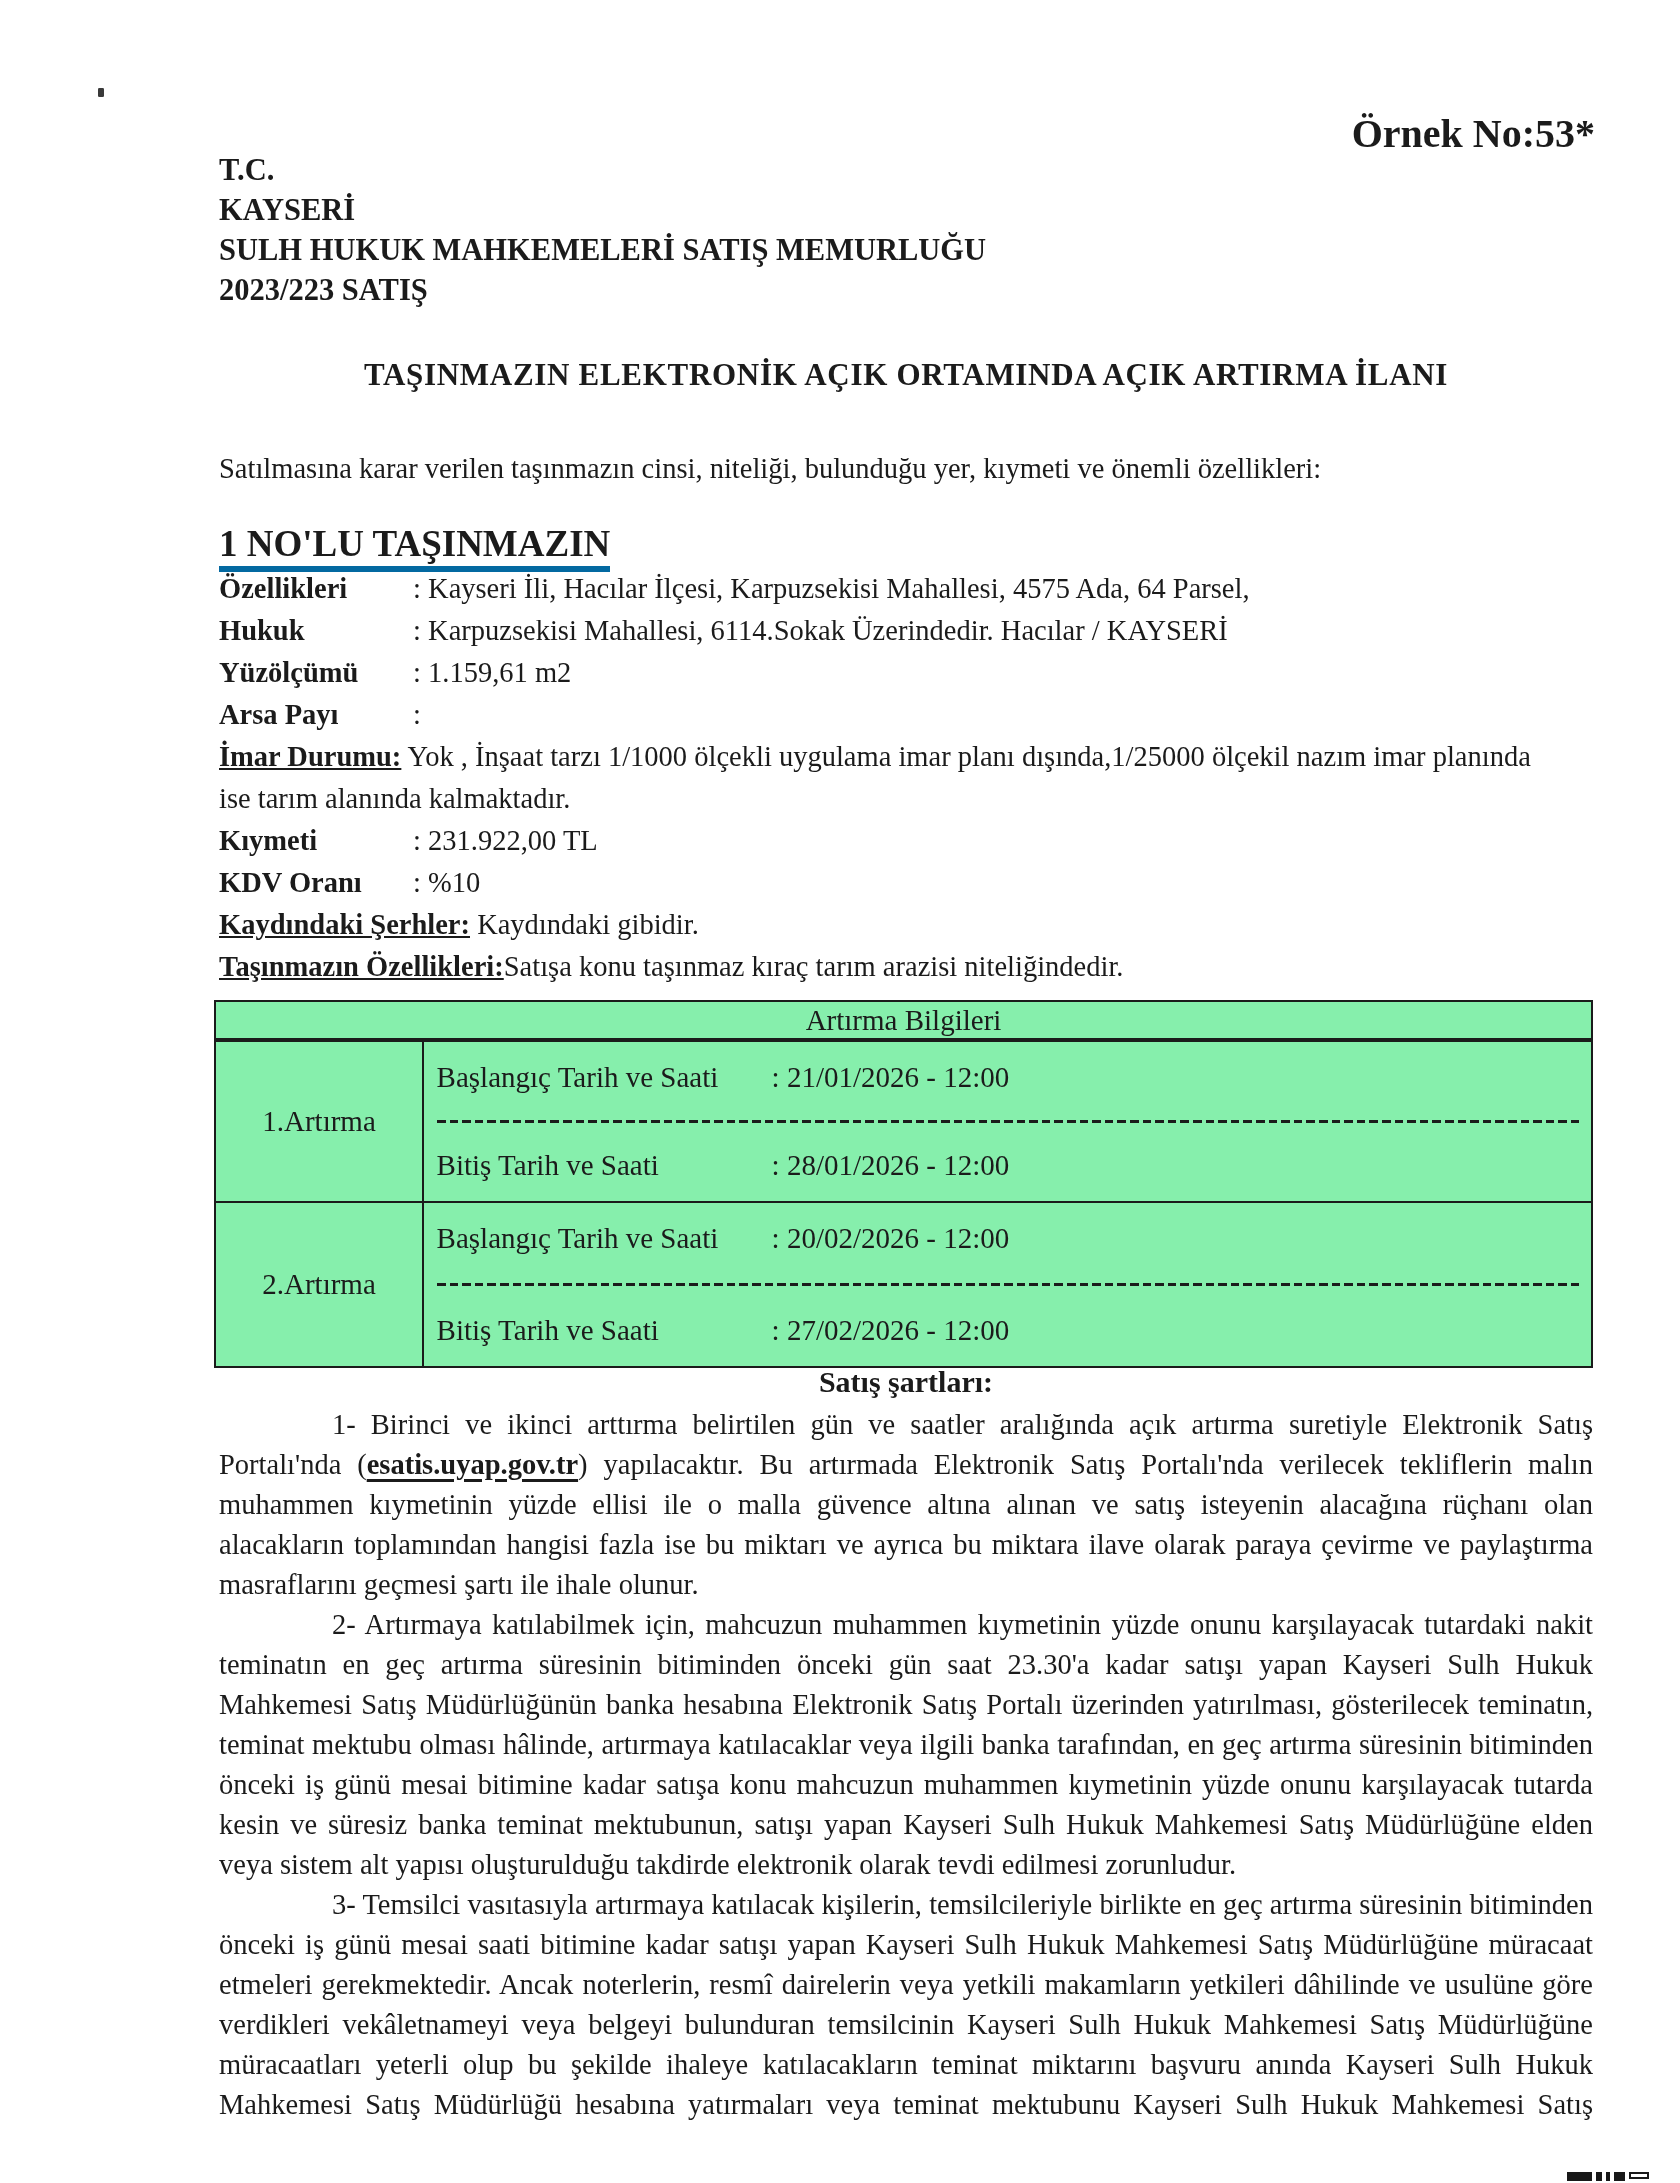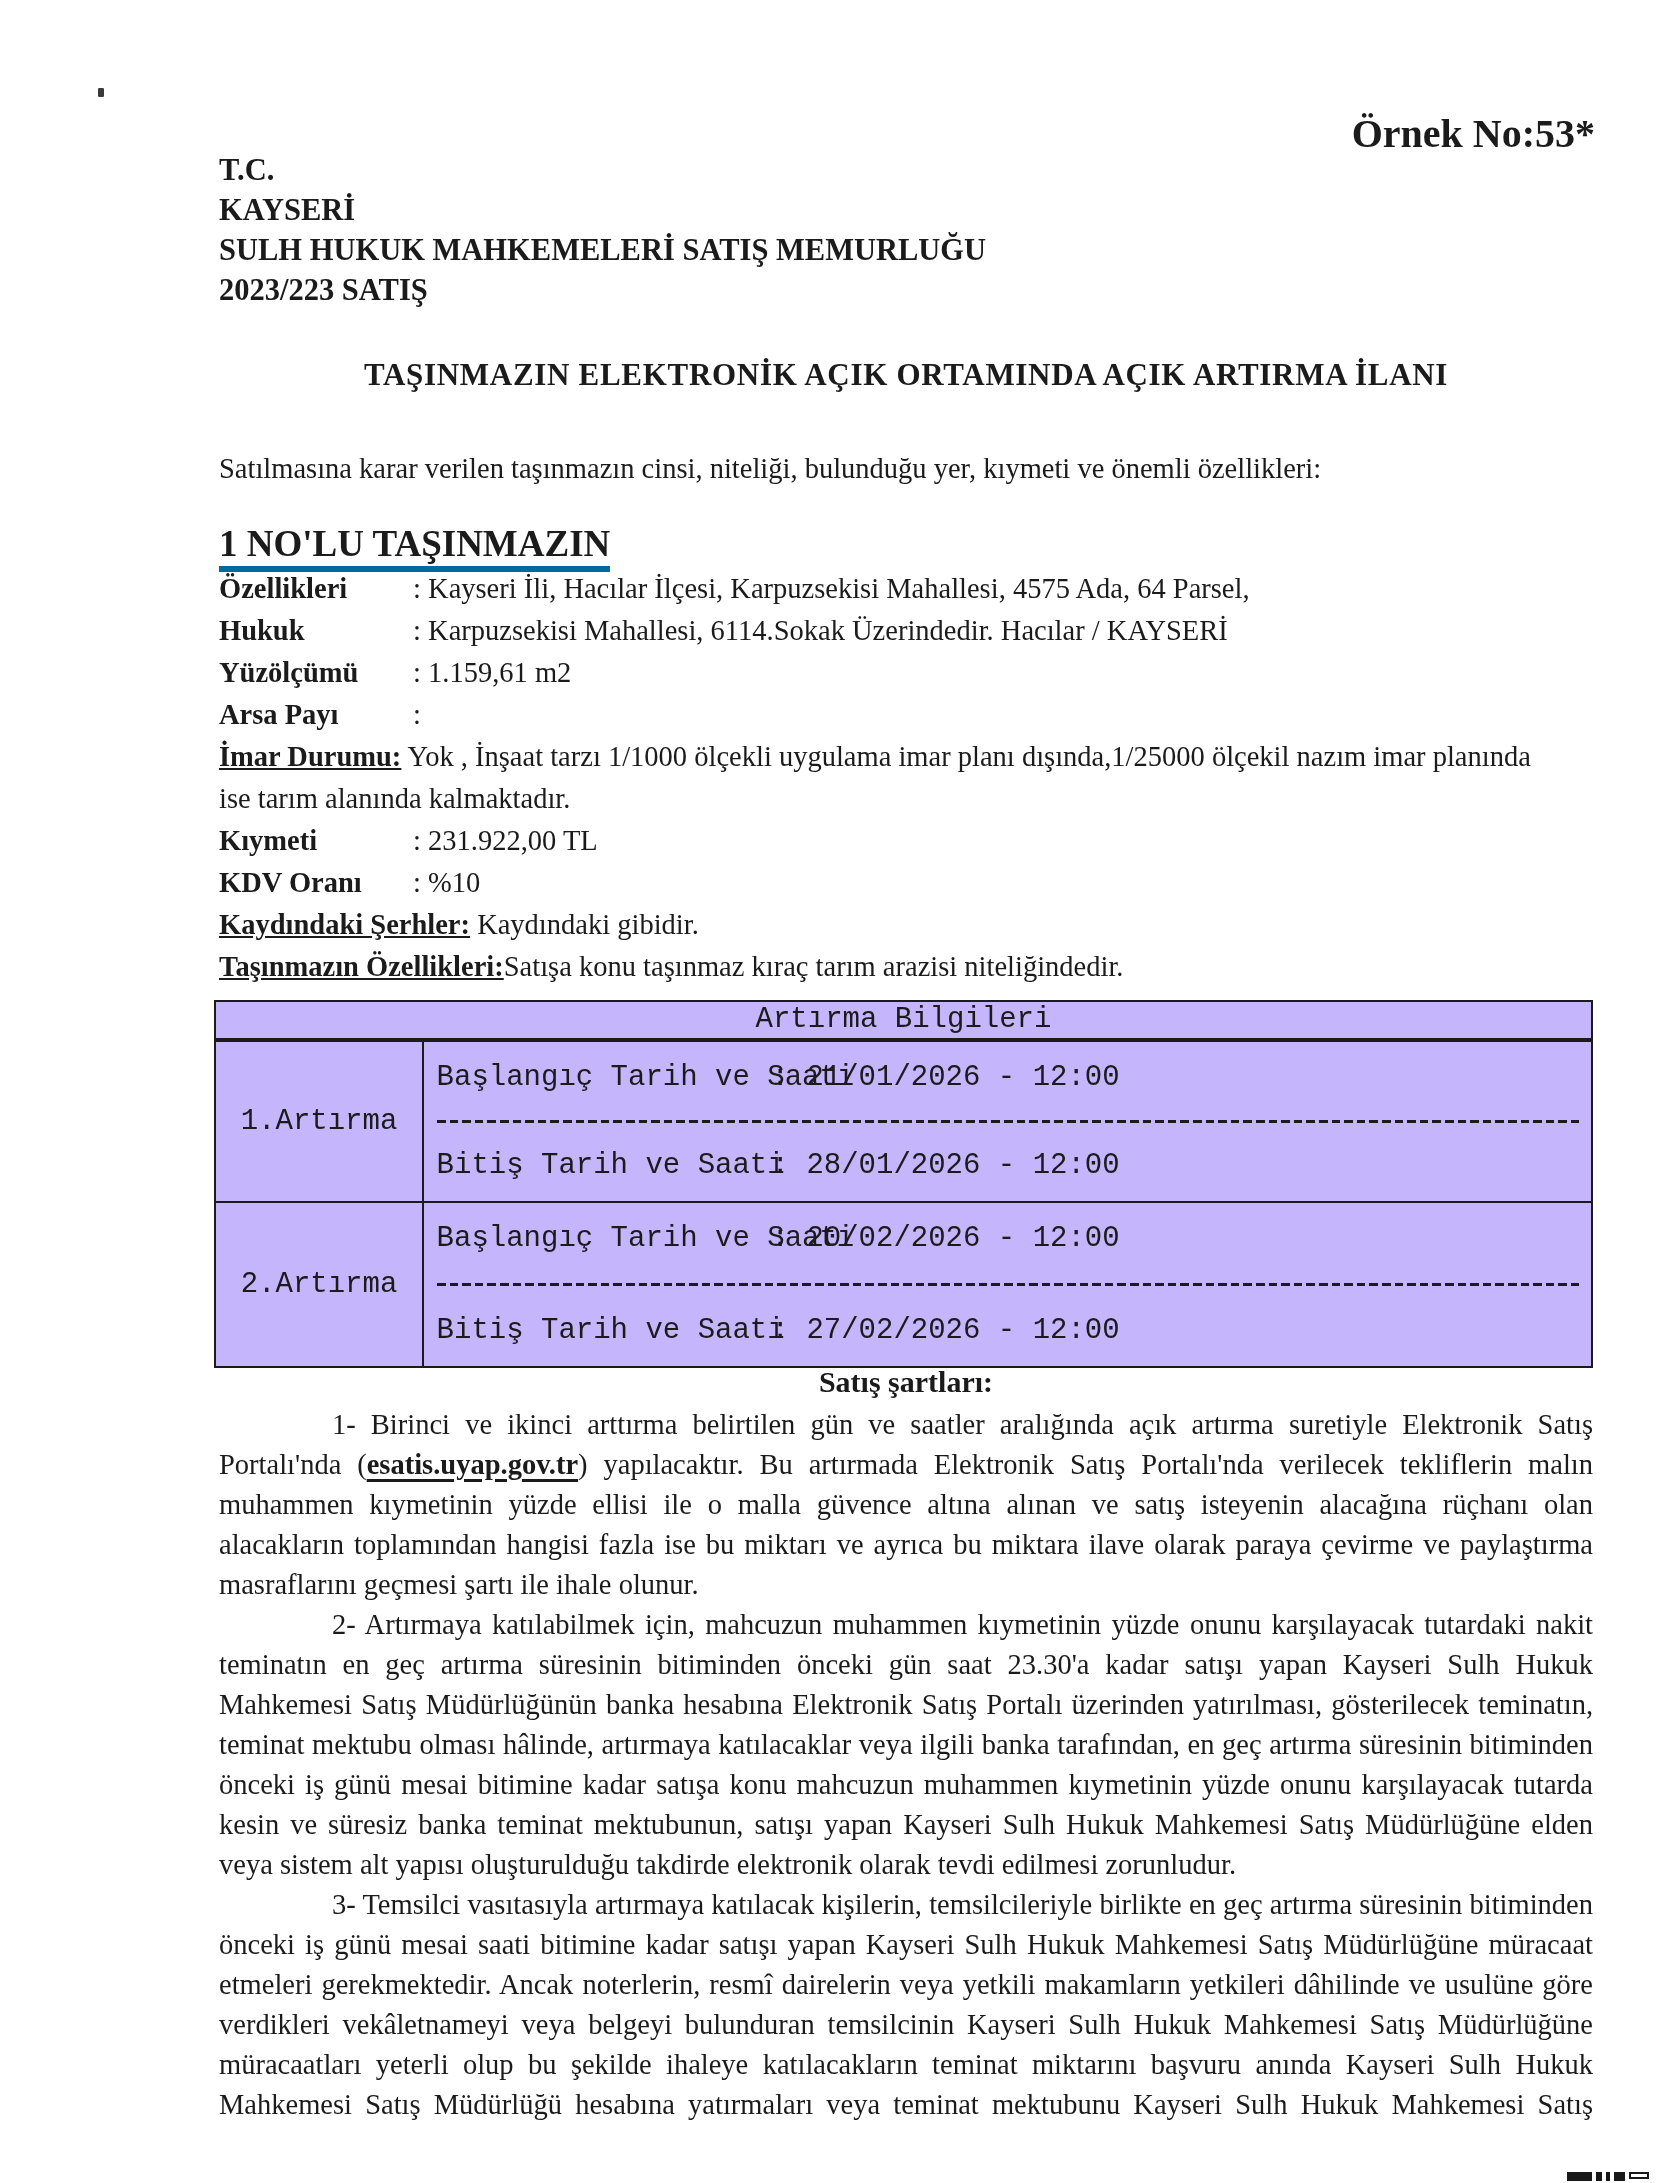--- a/index.html
+++ b/index.html
@@ -15,21 +15,21 @@
   .doc-title{position:absolute;left:219px;top:357px;width:1374px;text-align:center;
     font-size:31px;font-weight:bold;letter-spacing:0.7px;}
   .intro{position:absolute;left:219px;top:453px;width:1374px;font-size:28.5px;}
   .sec-heading{position:absolute;left:219px;top:522px;font-size:37px;font-weight:bold;
     padding-bottom:1.3px;border-bottom:6px solid #0369a1;}
   .props{position:absolute;left:219px;top:568px;width:1341px;font-size:28.5px;line-height:42px;}
   .prow{margin:0;}
   .plabel{font-weight:bold;display:inline-block;width:194px;white-space:nowrap;}
   .plabel-inline{font-weight:bold;text-decoration:underline;}
   .atable{position:absolute;left:214px;top:1000px;width:1379px;border:2.7px solid #1b1b1b;
-    font-size:29px;box-sizing:border-box;background:#c4b5fd;font-family:Liberation Mono, monospace;}
+    font-size:29px;box-sizing:border-box;background:#86efac;}
   .athead{height:36px;line-height:36px;text-align:center;border-bottom:4px solid #1b1b1b;}
   .arow{display:flex;}
   .arow1{height:159px;border-bottom:2.7px solid #1b1b1b;}
   .arow2{height:163px;}
   .acell-name{width:208px;flex:none;border-right:2px solid #1b1b1b;display:flex;
     align-items:center;justify-content:center;box-sizing:border-box;}
   .acell-detail{flex:1;display:flex;flex-direction:column;justify-content:space-between;
     padding:18.6px 12px 18.6px 12.6px;box-sizing:border-box;}
   .aline{white-space:nowrap;}
   .alabel{display:inline-block;width:335px;}

